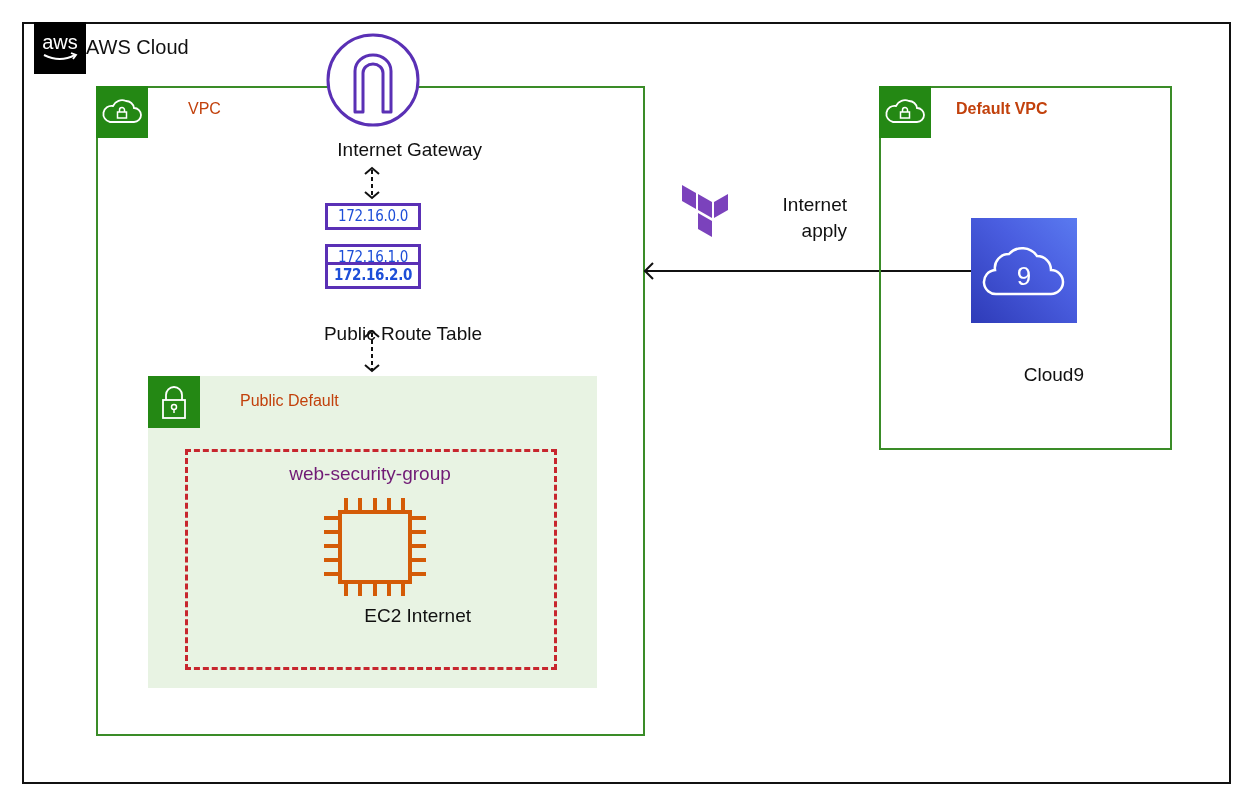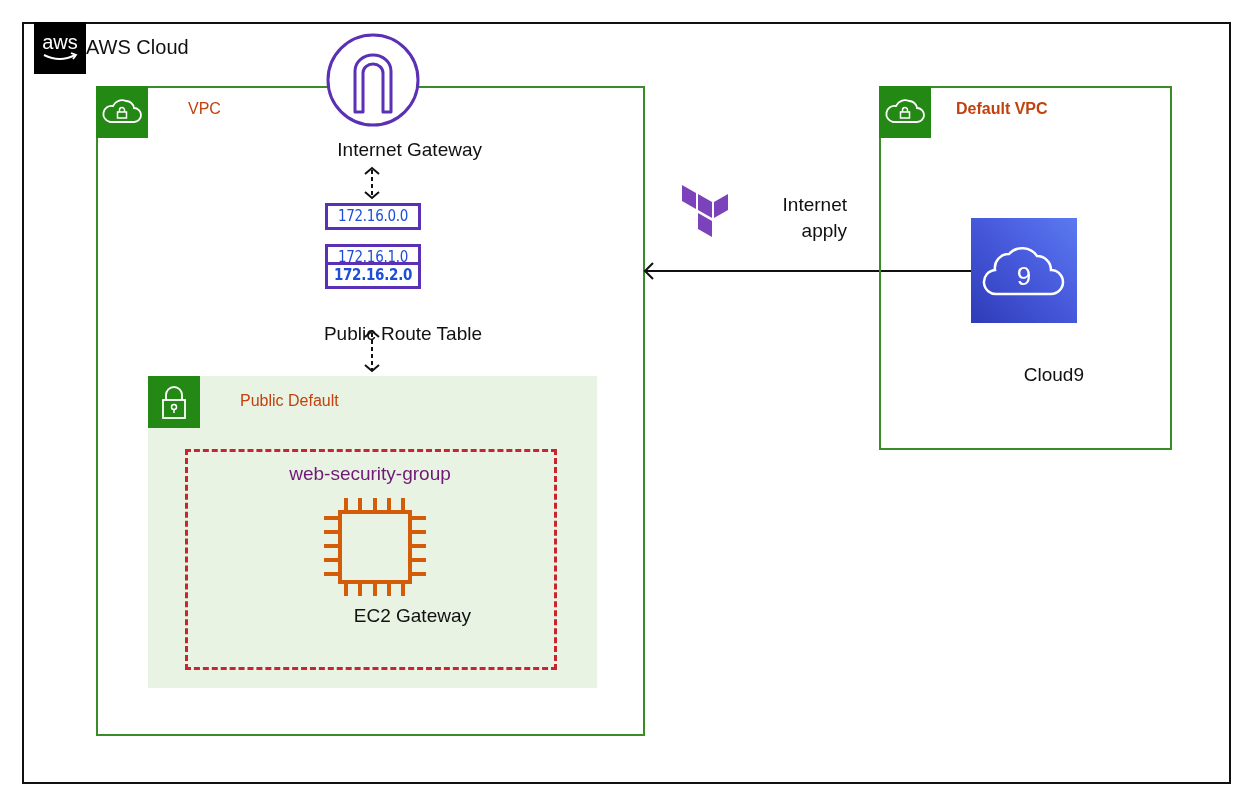--- a/index.html
+++ b/index.html
@@ -103,21 +103,21 @@
       <line x1="2" y1="50" x2="18" y2="50"></line>
       <line x1="2" y1="64" x2="18" y2="64"></line>
       <line x1="2" y1="78" x2="18" y2="78"></line>
     <line x1="88" y1="22" x2="104" y2="22"></line>
       <line x1="88" y1="36" x2="104" y2="36"></line>
       <line x1="88" y1="50" x2="104" y2="50"></line>
       <line x1="88" y1="64" x2="104" y2="64"></line>
       <line x1="88" y1="78" x2="104" y2="78"></line>
   </g>
 </svg>
-<div class="abs caption" style="left:271px;top:605px;width:200px;">EC2 Gateway</div>
+<div class="abs caption" style="left:271px;top:605px;width:200px;">EC2 Internet</div>
 
 <svg style="left:682px;top:185px;" width="48" height="54" viewBox="0 0 48 54">
   <polygon points="0,0 14,8 14,24 0,16" fill="#7b42bc"></polygon>
   <polygon points="16,9 30,17 30,33 16,25" fill="#7b42bc"></polygon>
   <polygon points="32,17 46,9 46,25 32,33" fill="#7b42bc"></polygon>
   <polygon points="16,28 30,36 30,52 16,44" fill="#7b42bc"></polygon>
 </svg>
 <div class="abs caption" style="left:735px;top:192px;width:112px;line-height:26px;">
   <div>Internet</div>
   <div>apply</div>

